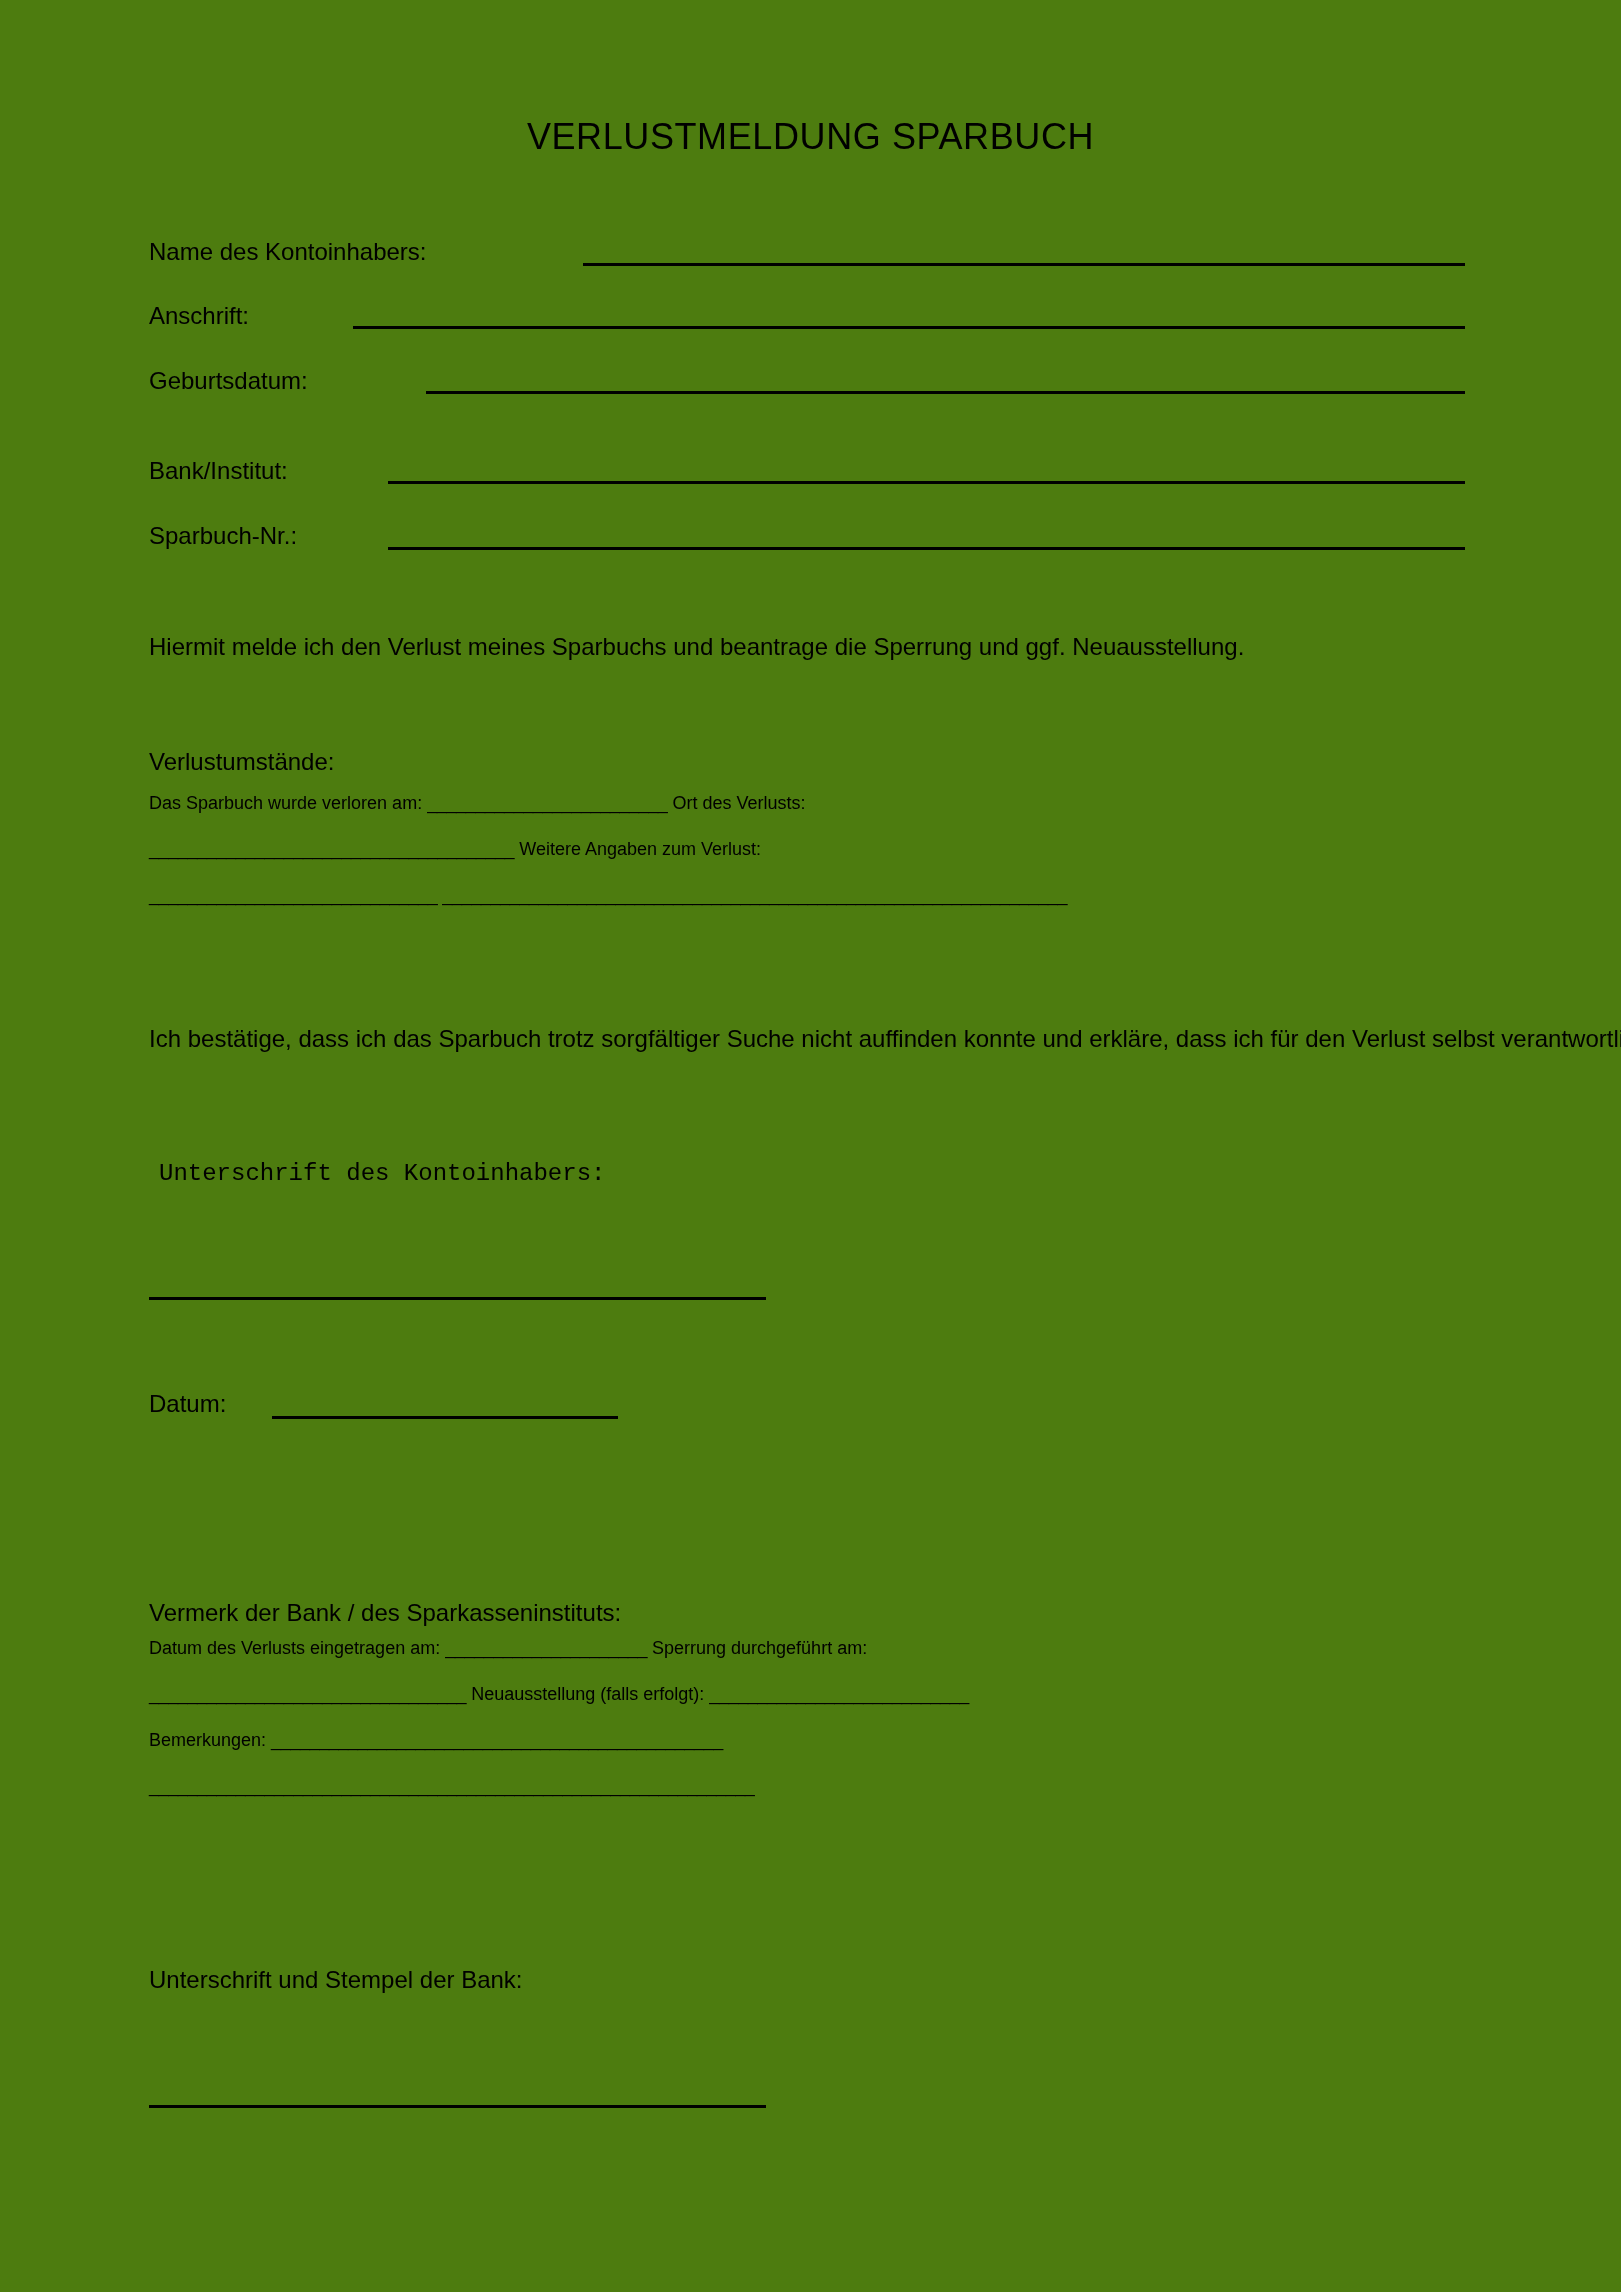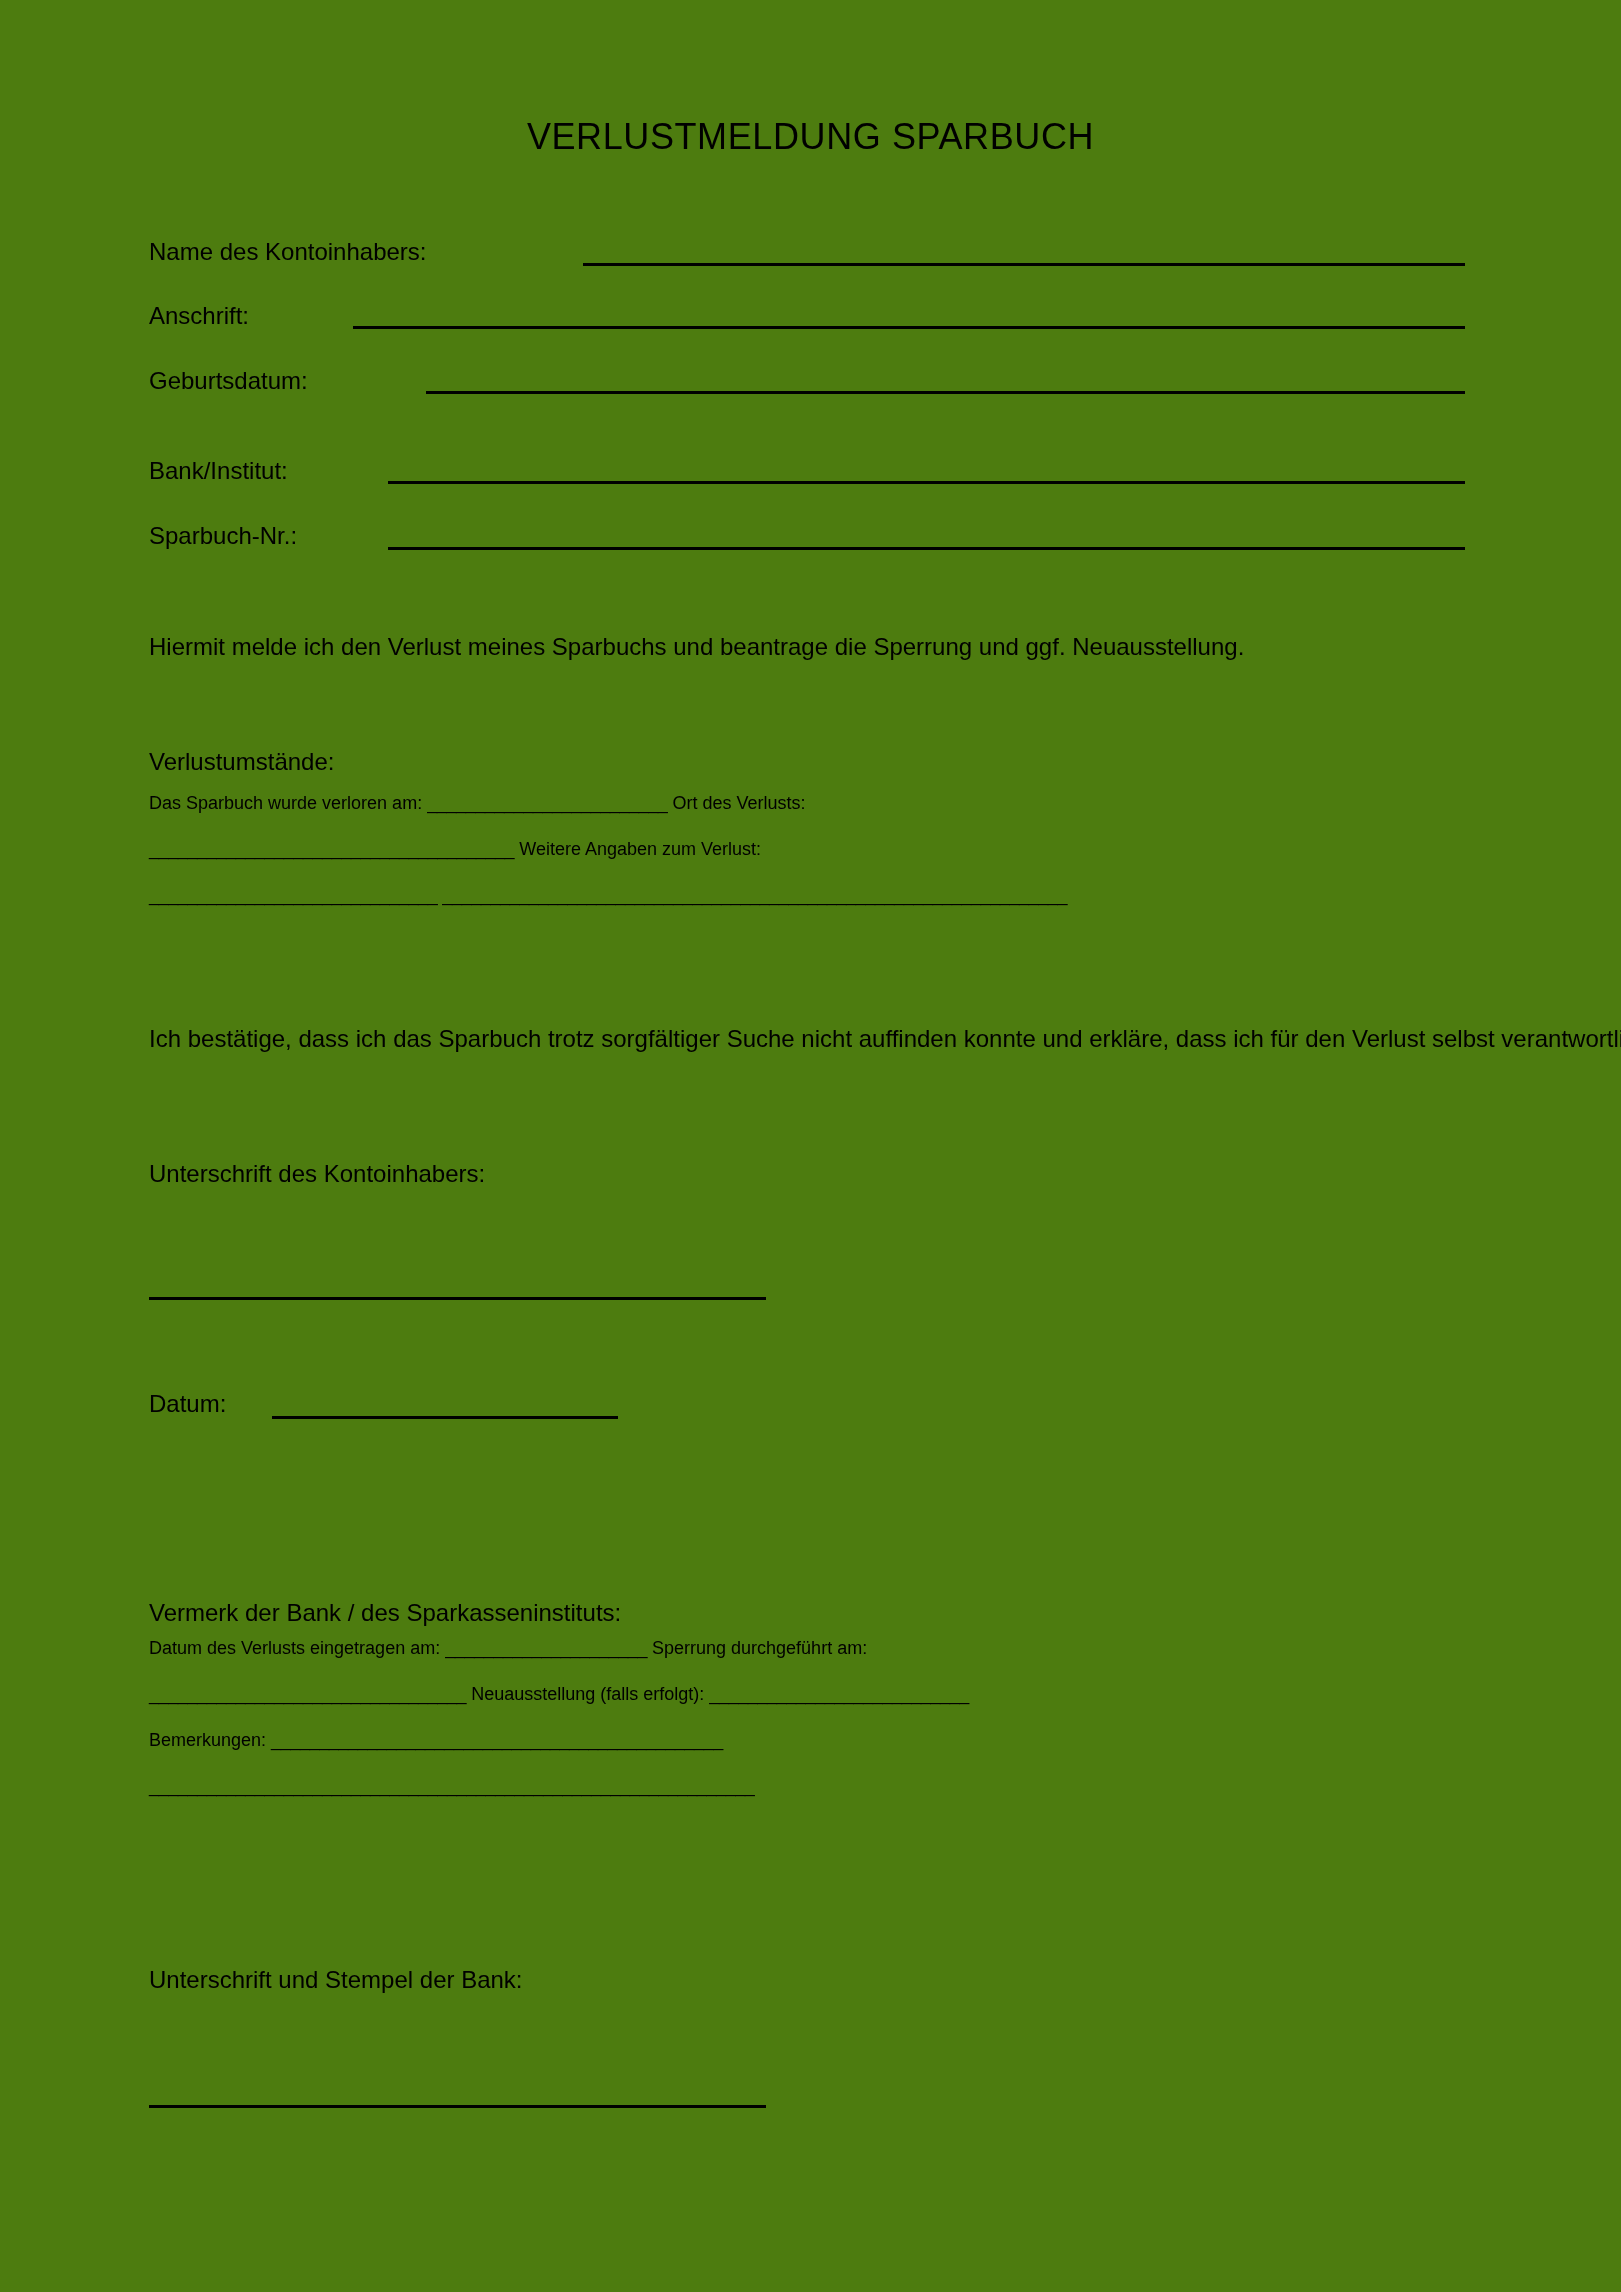--- a/index.html
+++ b/index.html
@@ -87,21 +87,21 @@
   <div class="txt" style="top:750px; left:149px;">Verlustumstände:</div>
 
   <div class="flowline" style="top:794px;"><span>Das Sparbuch wurde verloren am:</span><span>&nbsp;</span><span class="uline">_________________________</span><span>&nbsp;</span><span>Ort des Verlusts:</span></div>
 
   <div class="flowline" style="top:886px;"><span class="uline">______________________________</span><span>&nbsp;</span><span class="uline">_________________________________________________________________</span></div>
 
   <div class="flowline" style="top:840px;"><span class="uline">______________________________________</span><span>&nbsp;</span><span>Weitere Angaben zum Verlust:</span></div>
 
   <div class="txt" style="top:1027px; left:149px;">Ich bestätige, dass ich das Sparbuch trotz sorgfältiger Suche nicht auffinden konnte und erkläre, dass ich für den Verlust selbst verantwortlich bin.</div>
 
-  <div class="txt" style="top:1162px; left:149px;">Unterschrift des Kontoinhabers:</div>
+  <div class="txt" style="top:1162px; left:159px;font-family:Liberation Mono, monospace;">Unterschrift des Kontoinhabers:</div>
   <div class="rule" style="top:1297px; left:149px; width:617px;"></div>
 
   <div class="txt" style="top:1392px; left:149px;">Datum:</div>
   <div class="rule" style="top:1416px; left:272px; width:346px;"></div>
 
   <div class="txt" style="top:1601px; left:149px;">Vermerk der Bank / des Sparkasseninstituts:</div>
 
   <div class="flowline" style="top:1639px;"><span>Datum des Verlusts eingetragen am:</span><span>&nbsp;</span><span class="uline">_____________________</span><span>&nbsp;</span><span>Sperrung durchgeführt am:</span></div>
 
   <div class="flowline" style="top:1731px;"><span>Bemerkungen:</span><span>&nbsp;</span><span class="uline">_______________________________________________</span></div>

